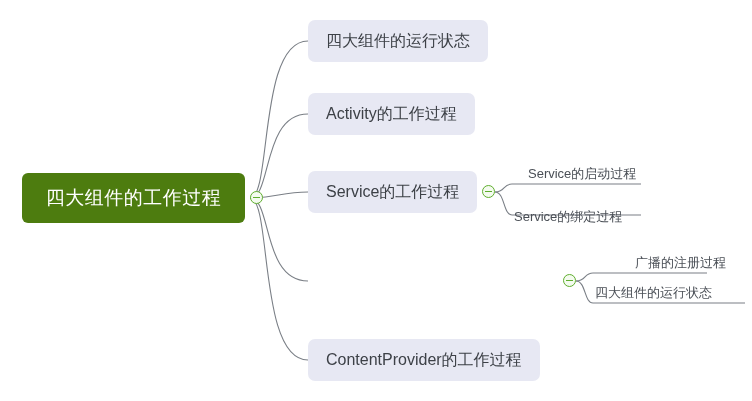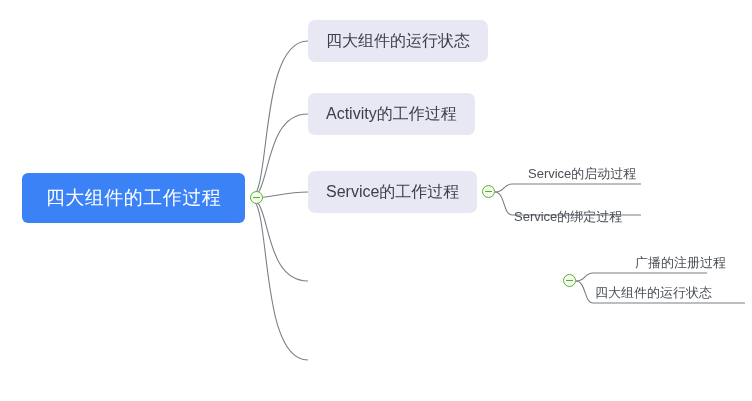--- a/index.html
+++ b/index.html
@@ -31,21 +31,21 @@
     display: flex;
     align-items: center;
     white-space: nowrap;
   }
   
   #root-node {
     left: 22px;
     top: 173px;
     width: 223px;
     height: 50px;
-    background: #3b82f6;
+    background: #4d7c0f;
     border-radius: 6px;
     justify-content: center;
   }
   #root-node .node-label {
     color: #ffffff;
     font-size: 19px;
     letter-spacing: 0.5px;
   }
   
   .node-l1 {
@@ -145,14 +145,17 @@
 
   <div class="toggle" style="left:563px; top:274px;"></div>
 
   <div class="node node-l2" style="left:591px; top:252px;margin-left:40px;">
     <span class="node-label">广播的注册过程</span>
   </div>
   <div class="node node-l2" style="left:591px; top:282px;">
     <span class="node-label">四大组件的运行状态</span>
   </div>
 
+  <div class="node node-l1" style="left:308px; top:339px;">
+    <span class="node-label">ContentProvider的工作过程</span>
+  </div>
 
 </div>
 
 </body></html>

